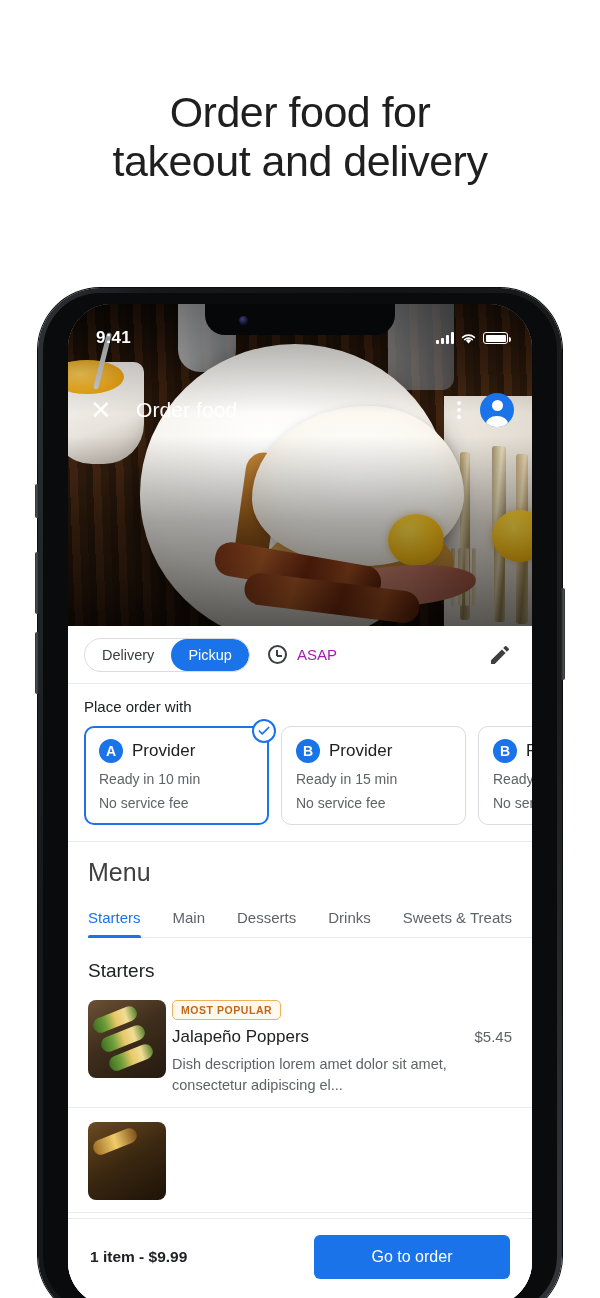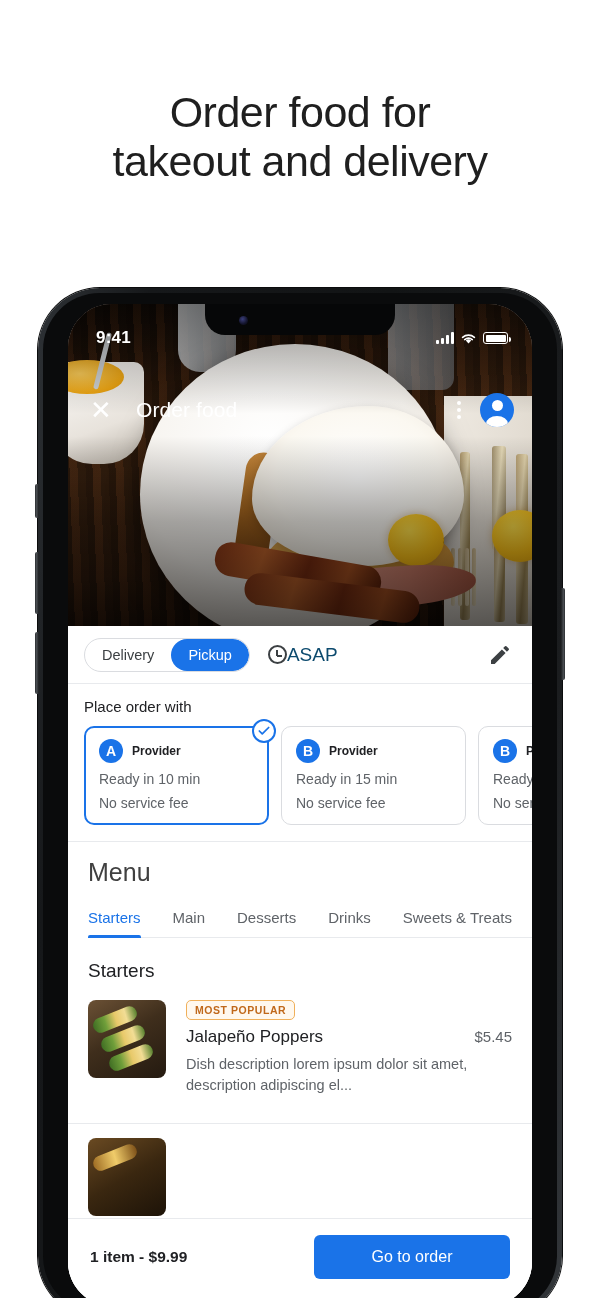--- a/index.html
+++ b/index.html
@@ -255,38 +255,38 @@
     padding: 0 17px; display: flex; align-items: center;
     font-size: 14.5px; color: #3c4043; cursor: pointer;
   }
   .seg-item.active { background: #1a73e8; color: #fff; border-radius: 17px; }
   .clock {
     width: 19px; height: 19px; border: 2px solid #3c4043; border-radius: 50%;
     position: relative; margin-left: 18px;
   }
   .clock::before { content:''; position:absolute; left:6.5px; top:3px; width:1.8px; height:6px; background:#3c4043; }
   .clock::after  { content:''; position:absolute; left:7px; top:8px; width:5px; height:1.8px; background:#3c4043; }
-  .asap { font-size: 19px; color: #0c4a6e; margin-left: 0; flex: 1; }
+  .asap { font-size: 15px; color: #a21caf; margin-left: 10px; flex: 1; }
   .pencil { width: 24px; height: 24px; position: relative; cursor: pointer; }
   .pencil svg { width: 24px; height: 24px; }
 
   .provider-sec { padding: 14px 0 16px 16px; border-bottom: 1px solid #e8eaed; }
   .provider-label { font-size: 15px; color: #202124; margin-bottom: 11px; }
   .provider-row { display: flex; gap: 12px; }
   .pcard {
     min-width: 185px; width: 185px; border: 1px solid #dadce0; border-radius: 10px;
     padding: 12px 14px 13px; position: relative; background: #fff; cursor: pointer;
   }
   .pcard.selected { border: 2px solid #1a73e8; padding: 11px 13px 12px; }
   .pcard-head { display: flex; align-items: center; gap: 9px; }
   .pbadge {
     width: 24px; height: 24px; border-radius: 50%; background: #1a73e8; color: #fff;
     font-size: 14px; font-weight: 700; display: flex; align-items: center; justify-content: center;
   }
-  .pname { font-size: 12px; color: #202124; font-weight: 700; }
+  .pname { font-size: 17px; color: #202124; font-weight: 400; }
   .pline { font-size: 14px; color: #5f6368; margin-top: 8px; }
   .check-badge {
     position: absolute; right: -9px; top: -9px; width: 24px; height: 24px;
     border-radius: 50%; background: #fff; border: 2px solid #1a73e8;
     display: flex; align-items: center; justify-content: center;
   }
   .check-badge svg { width: 14px; height: 14px; }
 
   .menu-sec { padding: 16px 0 0 20px; }
   .menu-title { font-size: 25px; color: #404040; font-weight: 400; }
@@ -296,21 +296,21 @@
     position: relative;
   }
   .tab.active { color: #1a73e8; font-weight: 500; }
   .tab.active::after {
     content:''; position:absolute; left:0; right:0; bottom:-1px; height:3px;
     background:#1a73e8; border-radius: 2px 2px 0 0;
   }
 
   .section-head { font-size: 19px; color: #202124; padding: 22px 0 4px 20px; }
   .dish {
-    display: flex; gap: 20px; padding: 14px 20px 28px 20px; border-bottom: 1px solid #e8eaed;
+    display: flex; gap: 6px; padding: 14px 20px 12px 20px; border-bottom: 1px solid #e8eaed;
     cursor: pointer;
   }
   .dish-thumb {
     width: 78px; height: 78px; border-radius: 8px; flex: 0 0 78px; overflow: hidden;
     position: relative;
     background: linear-gradient(150deg,#6b5135 0%,#3f2e1c 45%,#241a10 100%);
   }
   .popper {
     position: absolute; width: 46px; height: 15px; border-radius: 9px;
     background: linear-gradient(95deg,#3d6b22 0%,#6f9e3a 28%,#e8c96a 52%,#f2dd95 74%,#4e7b27 100%);
@@ -516,21 +516,21 @@
           <span class="popper p1"></span>
             <span class="popper p2"></span>
             <span class="popper p3"></span>
         </div>
         <div class="dish-body">
           <span class="badge-pop">MOST POPULAR</span>
           <div class="dish-row">
             <span class="dish-name">Jalapeño Poppers</span>
             <span class="dish-price">$5.45</span>
           </div>
-          <div class="dish-desc">Dish description lorem ipsum dolor sit amet, description adipiscing el...</div>
+          <div class="dish-desc">Dish description lorem amet dolor sit amet, consectetur adipiscing el...</div>
         </div>
       </div>
 
       <div class="dish">
         <div class="dish-thumb" style="background:linear-gradient(150deg,#6a4a22 0%,#3a2710 50%,#1d1308 100%)">
           <span class="popper p1" style="background:linear-gradient(95deg,#9c6a22,#f0cc6a 50%,#7a4d16)"></span>
         </div>
       </div>
 
     </div>

